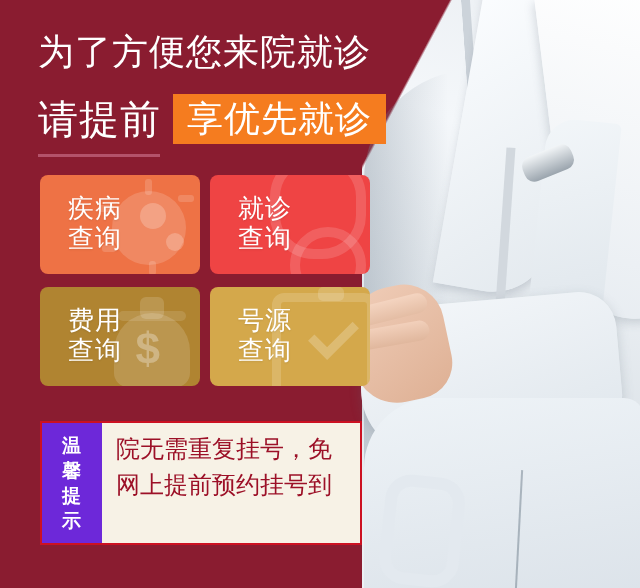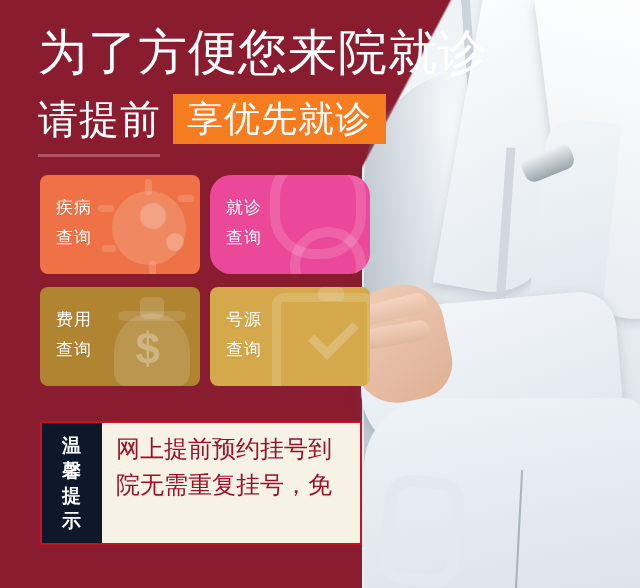--- a/index.html
+++ b/index.html
@@ -155,21 +155,21 @@
     background:rgba(120,134,148,.55);transform:rotate(3deg);
   }
 
   
   .headline{
     position:absolute;left:38px;top:28px;
     width:350px;
   }
   .hl-line1{
     color:#ffffff;
-    font-size:49px;line-height:48px;
+    font-size:36px;line-height:48px;
     letter-spacing:1px;
     white-space:nowrap;
   }
   .hl-line2{
     margin-top:18px;
     display:flex;align-items:center;
     height:50px;
   }
   .hl-line2-text{
     color:#ffffff;
@@ -201,30 +201,30 @@
     grid-template-columns:160px 160px;
     grid-gap:13px 10px;
   }
   .card{
     position:relative;
     height:99px;
     border-radius:8px;
     overflow:hidden;
   }
   .card-label{
-    position:absolute;left:16px;top:18px;
+    position:absolute;left:28px;top:18px;
     color:#ffffff;
-    font-size:17px;line-height:30px;
+    font-size:26px;line-height:30px;
     letter-spacing:1px;
     z-index:3;
     text-shadow:0 1px 2px rgba(0,0,0,.10);
   }
   .card-art{position:absolute;inset:0;z-index:1;opacity:1;}
   .c1{background:#ee7245;}
-  .c2{background:#ec4899;border-radius:21px;}
+  .c2{background:#ef4444;}
   .c3{background:#b08431;}
   .c4{background:#d4a84b;}
 
   
   .virus-core{
     position:absolute;right:14px;top:16px;width:74px;height:74px;
     border-radius:50%;background:rgba(255,255,255,.16);
   }
   .virus-dot-a{
     position:absolute;right:34px;top:28px;width:26px;height:26px;
@@ -288,21 +288,21 @@
   .notice{
     position:absolute;left:40px;top:421px;
     width:322px;height:124px;
     display:flex;
     border:2px solid #cc1122;
     box-sizing:border-box;
     background:#f7f2e6;
   }
   .notice-tag{
     width:60px;
-    background:#0f172a;
+    background:#6d28d9;
     color:#ffffff;
     font-size:19px;
     line-height:25px;
     letter-spacing:2px;
     display:flex;align-items:center;justify-content:center;
     text-align:center;
     font-weight:bold;
     flex:none;
   }
   .notice-tag span{
@@ -413,18 +413,18 @@
       </div>
     </div>
 
   </div>
 
   <div class="notice">
     <div class="notice-tag">
       <span>温馨提示</span>
     </div>
     <div class="notice-body">
+      <div class="notice-line">院无需重复挂号，免</div>
       <div class="notice-line">网上提前预约挂号到</div>
-      <div class="notice-line">院无需重复挂号，免</div>
     </div>
   </div>
 
 </div>
 
 </body></html>

